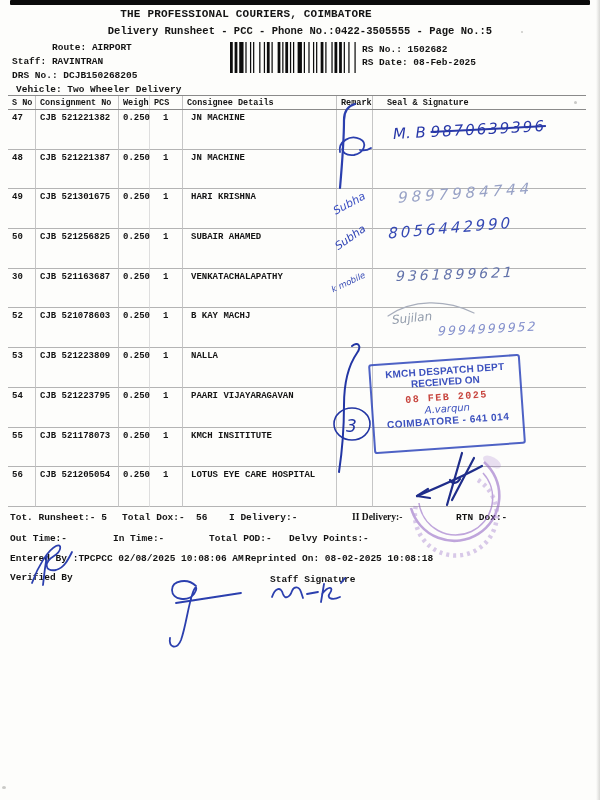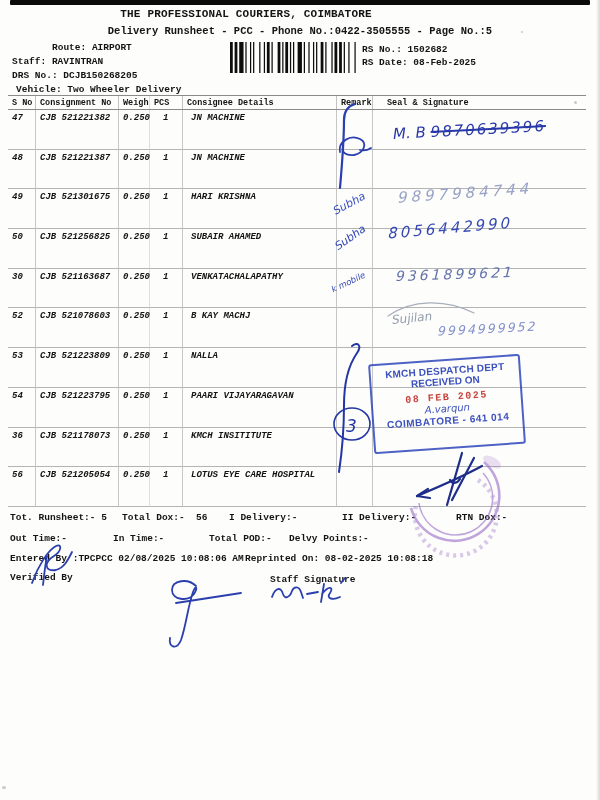--- a/index.html
+++ b/index.html
@@ -13,21 +13,21 @@
   
   .title{left:0;top:8px;width:492px;text-align:center;font-weight:bold;font-size:11px;letter-spacing:0.2px;}
   .subtitle{left:0;top:25px;width:600px;text-align:center;font-weight:bold;font-size:10.5px;}
   .meta{font-weight:bold;font-size:9.5px;white-space:nowrap;}
   
   .tbl{left:8px;top:95px;width:578px;}
   .tbl-header,.tbl-body{display:grid;grid-template-columns:28px 83px 31px 33px 154px 36px 213px;}
   .tbl-header{border-top:1px solid #8a8a8a;border-bottom:1px solid #8a8a8a;height:13px;}
   .th{font-weight:bold;font-size:8.5px;padding:2px 0 0 4px;border-right:1px solid #c2c2c2;overflow:hidden;white-space:nowrap;}
   .th:last-child{border-right:none;}
-  .tbl-body{grid-auto-rows:39.7px;font-style:italic;}
+  .tbl-body{grid-auto-rows:39.7px;}
   .td{font-weight:bold;font-size:9px;padding:3px 0 0 4px;border-right:1px solid #c6c6c6;
       border-bottom:1px solid #b4b4b4;overflow:visible;white-space:nowrap;}
   .td.last{border-right:none;}
   .td.pcs{padding-left:13px;}
   .td.consignee{padding-left:8px;}
   
   .foot{font-weight:bold;font-size:9.5px;white-space:nowrap;}
   
   .hw{position:absolute;font-family:"DejaVu Sans",sans-serif;font-style:italic;white-space:nowrap;}
   .strike{text-decoration:line-through;text-decoration-thickness:1.5px;}
@@ -156,42 +156,42 @@
         <div class="td consignee">NALLA</div>
         <div class="td"></div>
         <div class="td last"></div>
         <div class="td">54</div>
         <div class="td">CJB 521223795</div>
         <div class="td" style="border-right-color: rgb(222, 222, 222);">0.250</div>
         <div class="td pcs">1</div>
         <div class="td consignee">PAARI VIJAYARAGAVAN</div>
         <div class="td"></div>
         <div class="td last"></div>
-        <div class="td">36</div>
+        <div class="td">55</div>
         <div class="td">CJB 521178073</div>
         <div class="td" style="border-right-color: rgb(222, 222, 222);">0.250</div>
         <div class="td pcs">1</div>
         <div class="td consignee">KMCH INSITITUTE</div>
         <div class="td"></div>
         <div class="td last"></div>
         <div class="td">56</div>
         <div class="td">CJB 521205054</div>
         <div class="td" style="border-right-color: rgb(222, 222, 222);">0.250</div>
         <div class="td pcs">1</div>
         <div class="td consignee">LOTUS EYE CARE HOSPITAL</div>
         <div class="td"></div>
         <div class="td last"></div>
       </div>
   </div>
 
   <div class="abs foot" style="left:10px;top:512px;">Tot. Runsheet:- 5</div>
   <div class="abs foot" style="left:122px;top:512px;">Total Dox:-</div>
   <div class="abs foot" style="left:196px;top:512px;">56</div>
   <div class="abs foot" style="left:229px;top:512px;">I Delivery:-</div>
-  <div class="abs foot" style="left:342px;top:512px;">II Delivery:-</div>
+  <div class="abs foot" style="left:352px;top:512px;font-family:Liberation Serif, serif;">II Delivery:-</div>
   <div class="abs foot" style="left:456px;top:512px;">RTN Dox:-</div>
 
   <div class="abs foot" style="left:10px;top:533px;">Out Time:-</div>
   <div class="abs foot" style="left:113px;top:533px;">In Time:-</div>
   <div class="abs foot" style="left:209px;top:533px;">Total POD:-</div>
   <div class="abs foot" style="left:289px;top:533px;">Delvy Points:-</div>
 
   <div class="abs foot" style="left:10px;top:553px;">Entered By :TPCPCC 02/08/2025 10:08:06 AM</div>
   <div class="abs foot" style="left:245px;top:553px;">Reprinted On: 08-02-2025 10:08:18</div>
   <div class="abs foot" style="left:10px;top:572px;">Verified By</div>

